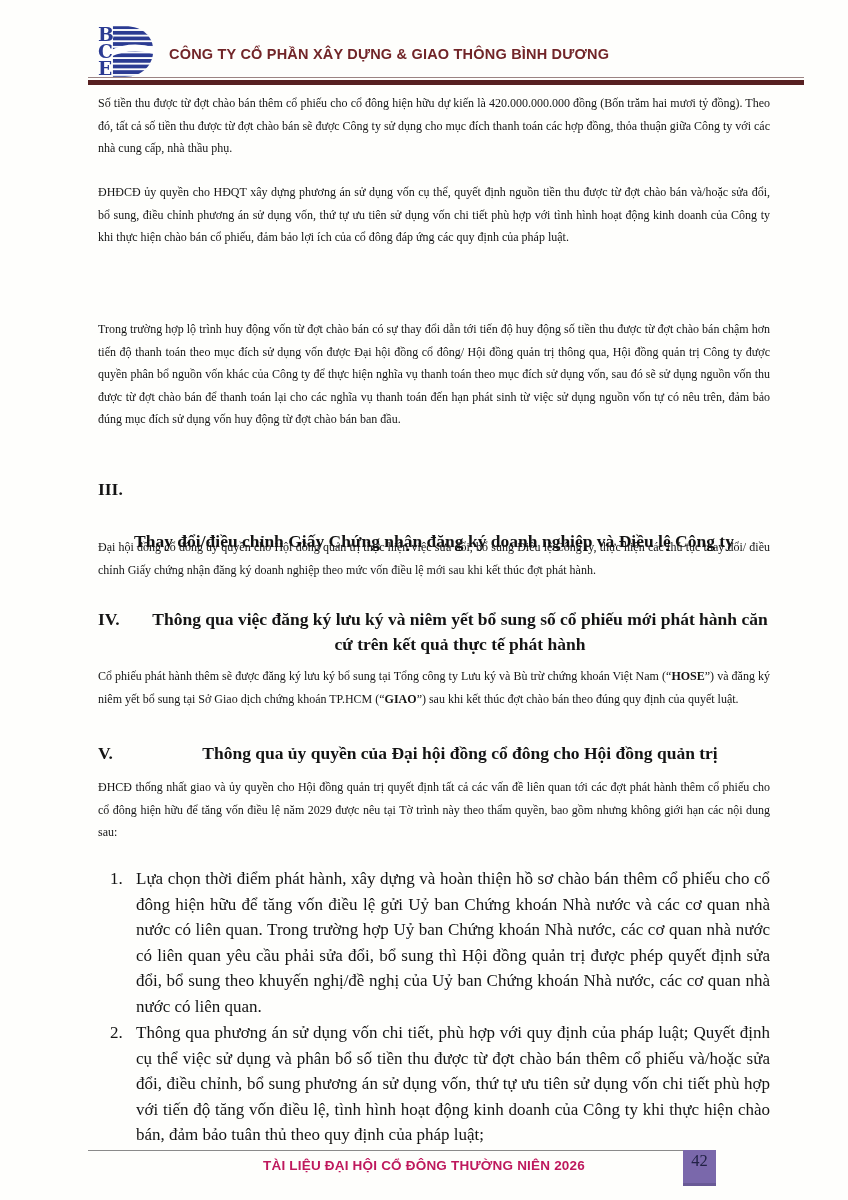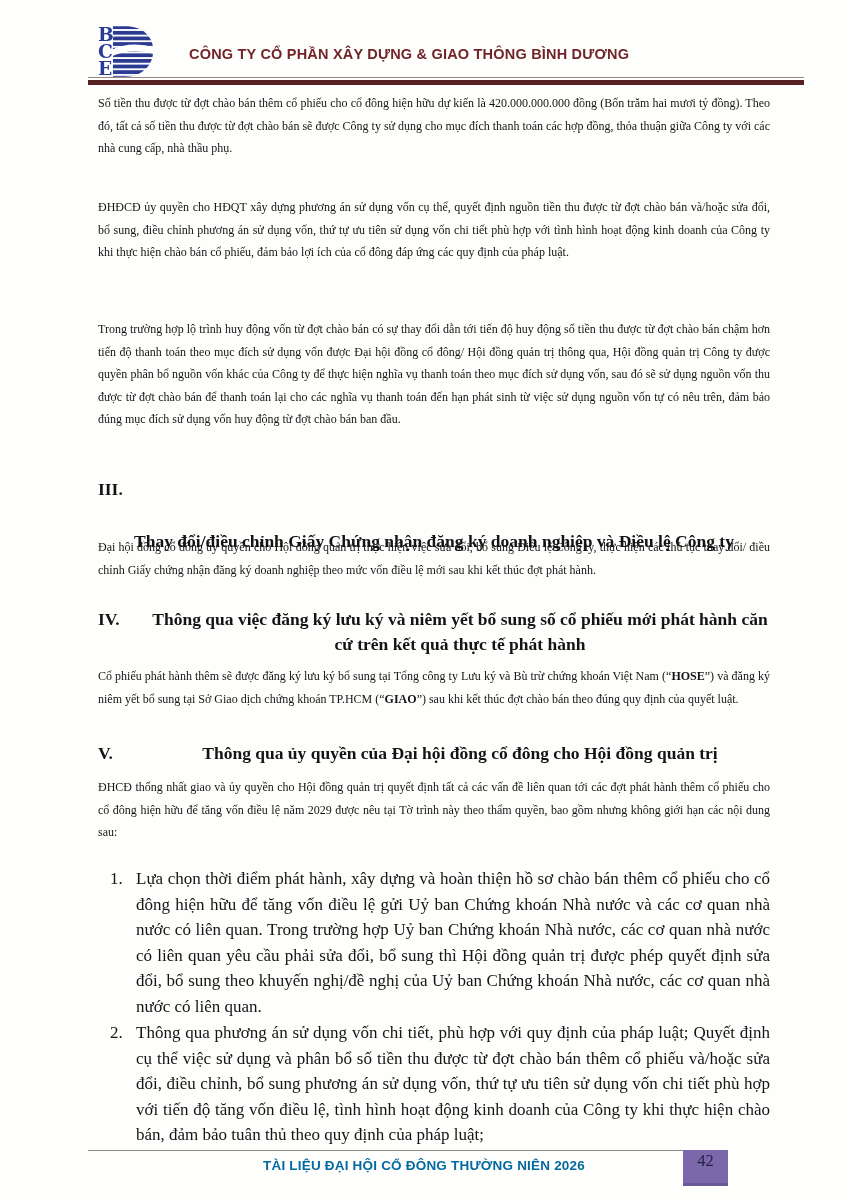--- a/index.html
+++ b/index.html
@@ -13,38 +13,38 @@
   }
   
   .header-inner{
     position:absolute;top:25px;left:98px;right:48px;
     display:flex;align-items:center;gap:13px;
   }
   .logo{flex:0 0 auto;line-height:0;}
   .company-name{
     font-family:"Liberation Sans","DejaVu Sans",sans-serif;
     font-weight:bold;font-size:14.5px;letter-spacing:.2px;
-    color:#712528;padding-top:4px;margin-left:20px;
+    color:#712528;padding-top:4px;
   }
   .rule-thin{
     position:absolute;top:77px;left:88px;right:44px;height:1px;
     background:#9b8383;
   }
   .rule-thick{
     position:absolute;top:80px;left:88px;right:44px;height:5px;
     background:#572021;
   }
   
   .blk{position:absolute;left:98px;width:672px;}
   .para{
     font-size:12px;line-height:22.5px;text-align:justify;
     text-justify:inter-word;
   }
   .p1{top:92px;}
-  .p2{top:196px;}
+  .p2{top:181px;}
   .p3{top:318px;}
   .p4{top:536px;}
   .p5{top:665px;}
   .p6{top:776px;}
   .heading{
     display:flex;font-weight:bold;font-size:17.5px;line-height:25px;
   }
   .heading .num{flex:0 0 52px;}
   .heading .title{flex:1;text-align:center;}
   .h3{top:477px;flex-direction:column;}
@@ -60,24 +60,24 @@
   .li2{top:1020px;}
   
   .footer-rule{
     position:absolute;top:1150px;left:88px;width:595px;height:1px;
     background:#8a8a8a;
   }
   .footer-title{
     position:absolute;top:1158px;left:88px;right:88px;
     text-align:center;
     font-family:"Liberation Sans","DejaVu Sans",sans-serif;
-    font-weight:bold;font-size:13.5px;color:#0369a1;letter-spacing:.2px;
+    font-weight:bold;font-size:13.5px;color:#be185d;letter-spacing:.2px;
   }
   .page-badge{
-    position:absolute;top:1150px;left:683px;width:45px;height:36px;
+    position:absolute;top:1150px;left:683px;width:33px;height:36px;
     background:#7a68ab;border-bottom:3px solid #695a96;
     display:flex;align-items:flex-start;justify-content:center;
     font-size:16.5px;color:#222246;padding-top:1px;box-sizing:border-box;
   }
   .bold{font-weight:bold;}
 </style>
 </head>
 <body>
 
 <div class="page">

